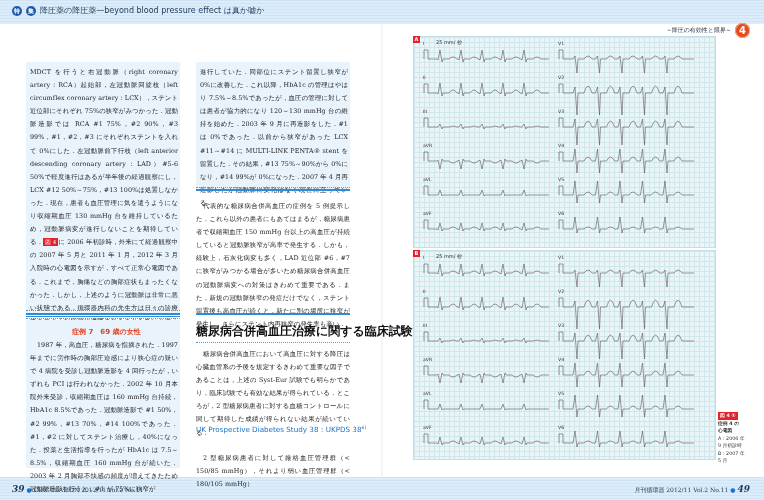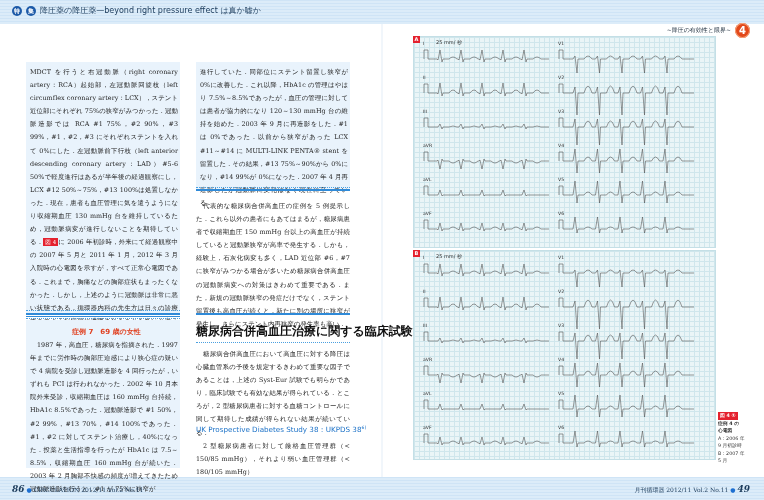--- a/index.html
+++ b/index.html
@@ -48,21 +48,21 @@
 </head>
 <body>
 
 <div class="band top"></div>
 <div class="band bottom"></div>
 <div class="gutter"></div>
 
 <div class="hdr-left">
   <span class="pill">特</span>
   <span class="pill">集</span>
-  <span>降圧薬の降圧薬—beyond right pressure effect は真か嘘か</span>
+  <span>降圧薬の降圧薬—beyond blood pressure effect は真か嘘か</span>
 </div>
 <div class="hdr-right">
   <span class="ttl">糖尿病高血圧の治療</span>
   <span class="sub">~降圧の有効性と限界~</span>
   <span class="numbadge">4</span>
 </div>
 
 <div class="panel" style="left:26px;top:62px;width:154px;height:253px;"></div>
 <div class="col" style="left:30px;top:66px;width:148px;">
   <p><span>MDCT を行うと右冠動脈（right coronary artery：RCA）起始部，左冠動脈回旋枝（left circumflex coronary artery：LCX），ステント近位部にそれぞれ 75%の狭窄がみつかった．冠動脈造影では RCA #1 75%，#2 90%，#3 99%，#1，#2，#3 にそれぞれステントを入れて 0%にした．左冠動脈前下行枝（left anterior descending coronary artery：LAD）#5-6 50%で軽度進行はあるが半年後の経過観察にし，LCX #12 50%～75%，#13 100%は処置しなかった．現在，患者も血圧管理に気を遣うようになり収縮期血圧 130 mmHg 台を維持しているため，冠動脈病変が進行しないことを期待している．</span><span class="figref">図 4</span><span>に 2006 年初診時，外来にて経過観察中の 2007 年 5 月と 2011 年 1 月，2012 年 3 月入院時の心電図を示すが，すべて正常心電図である．これまで，胸痛などの胸部症状もまったくなかった．しかし，上述のように冠動脈は非常に悪い状態である．循環器内科の先生方は日々の診療でこのような症例に遭遇されることも多いと考えるが，循環器内科以外のとくに糖尿病を専門とする先生方には有用かもしれないため，提示する．</span></p>
@@ -90,21 +90,21 @@
 </div>
 
 <div class="blueline" style="left:196px;top:313px;width:154px;"></div>
 <div class="section-title" style="left:196px;top:323px;">糖尿病合併高血圧治療に関する臨床試験</div>
 <div class="dotline" style="left:196px;top:342px;width:154px;"></div>
 <div class="col" style="left:196px;top:348px;width:154px;">
   <p style="text-indent:7px;">糖尿病合併高血圧において高血圧に対する降圧は心臓血管系の予後を規定するきわめて重要な因子であることは，上述の Syst-Eur 試験でも明らかであり，臨床試験でも有効な結果が得られている．ところが，2 型糖尿病患者に対する血糖コントロールに関して期待した成績が得られない結果が続いている．</p>
 </div>
 <div class="subsec" style="left:196px;top:425px;"><span>UK Prospective Diabetes Study 38：UKPDS 38</span><sup style="font-size:4.5px;">6)</sup></div>
 <div class="col" style="left:196px;top:440px;width:154px;">
-  <p style="text-indent:7px;">2 型糖尿病患者に対して厳格血圧管理群（&lt; 150/85 mmHg），それより弱い血圧管理群（&lt; 180/105 mmHg）</p>
+  <p style="text-indent:7px;margin-top:12px;">2 型糖尿病患者に対して厳格血圧管理群（&lt; 150/85 mmHg），それより弱い血圧管理群（&lt; 180/105 mmHg）</p>
 </div>
 
 <div class="ecg" id="ecg-a" style="left:413px;top:36px;width:301px;height:210px;">
   <svg id="svg-a" width="301" height="210">
       <path d="M10,22 L10,13 L14,13 L14,22 L18,22 L23,22 L24,23 L26,13 L28,25 L29,22 L35,22 Q39,18 43,22 L44,22 L45,23 L47,13 L49,25 L50,22 L56,22 Q60,18 64,22 L65,22 L66,23 L68,13 L70,25 L71,22 L77,22 Q81,18 85,22 L86,22 L87,23 L89,13 L91,25 L92,22 L98,22 Q102,18 106,22 L107,22 L108,23 L110,13 L112,25 L113,22 L119,22 Q123,18 127,22 L135,22" fill="none" stroke="#555" stroke-width="0.6"></path>
       <path d="M10,56 L10,47 L14,47 L14,56 L18,56 L23,56 L24,57 L26,46 L28,59 L29,56 L35,56 Q39,50 43,56 L44,56 L45,57 L47,46 L49,59 L50,56 L56,56 Q60,50 64,56 L65,56 L66,57 L68,46 L70,59 L71,56 L77,56 Q81,50 85,56 L86,56 L87,57 L89,46 L91,59 L92,56 L98,56 Q102,50 106,56 L107,56 L108,57 L110,46 L112,59 L113,56 L119,56 Q123,50 127,56 L135,56" fill="none" stroke="#555" stroke-width="0.6"></path>
       <path d="M10,90 L10,81 L14,81 L14,90 L18,90 L23,90 L24,90 L26,87 L28,92 L29,90 L35,90 Q39,88 43,90 L44,90 L45,90 L47,87 L49,92 L50,90 L56,90 Q60,88 64,90 L65,90 L66,90 L68,87 L70,92 L71,90 L77,90 Q81,88 85,90 L86,90 L87,90 L89,87 L91,92 L92,90 L98,90 Q102,88 106,90 L107,90 L108,90 L110,87 L112,92 L113,90 L119,90 Q123,88 127,90 L135,90" fill="none" stroke="#555" stroke-width="0.6"></path>
       <path d="M10,124 L10,115 L14,115 L14,124 L18,124 L23,124 L24,123 L26,132 L28,122 L29,124 L35,124 Q39,128 43,124 L44,124 L45,123 L47,132 L49,122 L50,124 L56,124 Q60,128 64,124 L65,124 L66,123 L68,132 L70,122 L71,124 L77,124 Q81,128 85,124 L86,124 L87,123 L89,132 L91,122 L92,124 L98,124 Q102,128 106,124 L107,124 L108,123 L110,132 L112,122 L113,124 L119,124 Q123,128 127,124 L135,124" fill="none" stroke="#555" stroke-width="0.6"></path>
       <path d="M10,158 L10,149 L14,149 L14,158 L18,158 L23,158 L24,158 L26,153 L28,159 L29,158 L35,158 Q39,158 43,158 L44,158 L45,158 L47,153 L49,159 L50,158 L56,158 Q60,158 64,158 L65,158 L66,158 L68,153 L70,159 L71,158 L77,158 Q81,158 85,158 L86,158 L87,158 L89,153 L91,159 L92,158 L98,158 Q102,158 106,158 L107,158 L108,158 L110,153 L112,159 L113,158 L119,158 Q123,158 127,158 L135,158" fill="none" stroke="#555" stroke-width="0.6"></path>
       <path d="M10,192 L10,183 L14,183 L14,192 L18,192 L23,192 L24,193 L26,186 L28,194 L29,192 L35,192 Q39,188 43,192 L44,192 L45,193 L47,186 L49,194 L50,192 L56,192 Q60,188 64,192 L65,192 L66,193 L68,186 L70,194 L71,192 L77,192 Q81,188 85,192 L86,192 L87,193 L89,186 L91,194 L92,192 L98,192 Q102,188 106,192 L107,192 L108,193 L110,186 L112,194 L113,192 L119,192 Q123,188 127,192 L135,192" fill="none" stroke="#555" stroke-width="0.6"></path>
@@ -169,21 +169,21 @@
   <span class="fig">図 4 ①</span><br>
   <span class="ct">症例 4 の</span><br>
   <span class="ct">心電図</span><br>
   <span>A：2006 年</span><br>
   <span>9 月初診時</span><br>
   <span>B：2007 年</span><br>
   <span>5 月</span>
 </div>
 
 <div class="footer-left">
-  <span class="pg">86</span>
+  <span class="pg">39</span>
   <span class="dot">●</span>
   <span>CIRCULATION  2012/11 Vol.2 No.11</span>
 </div>
 <div class="footer-right">
   <span>月刊循環器  2012/11 Vol.2 No.11</span>
   <span class="dot">●</span>
   <span class="pg">49</span>
 </div>
 
 </body></html>

